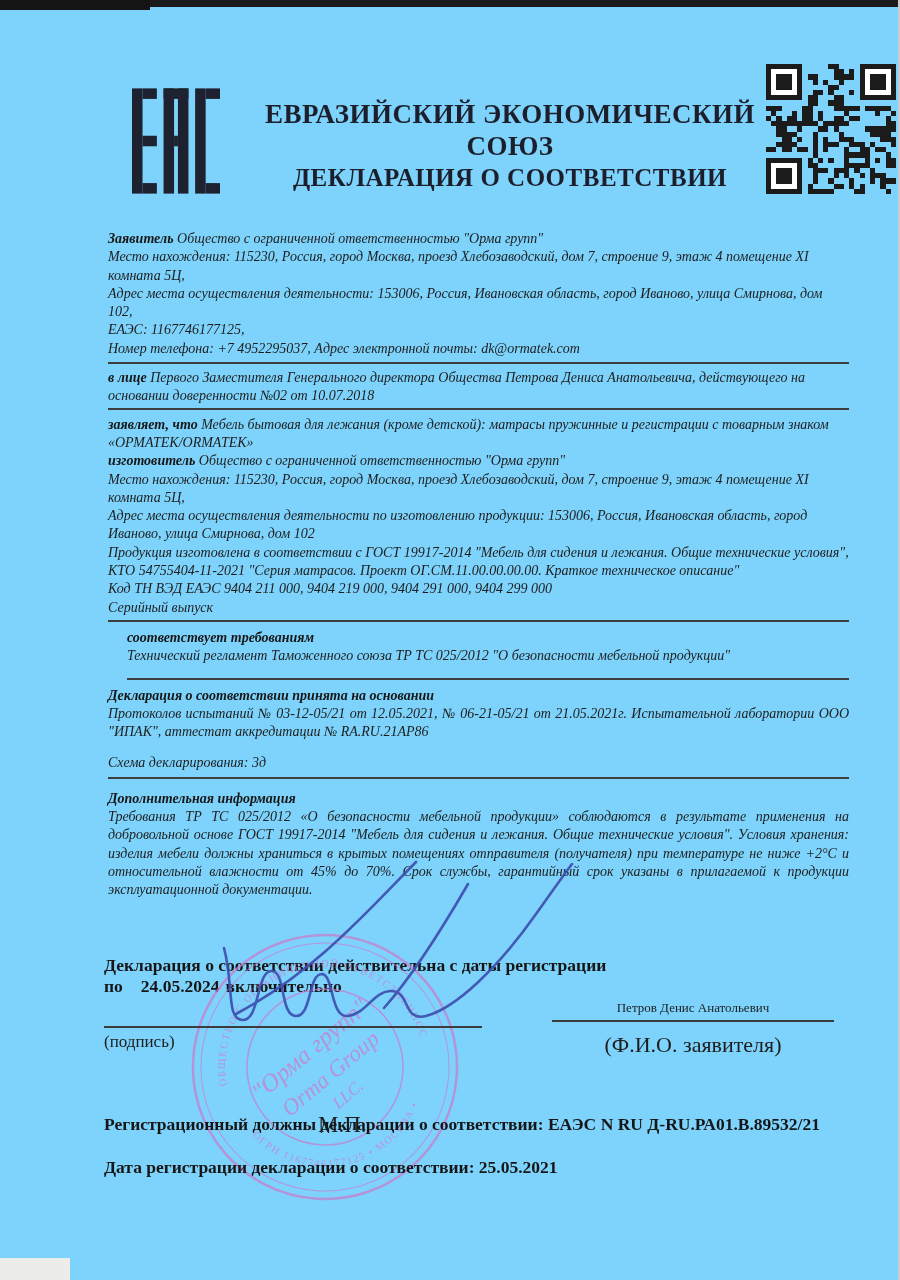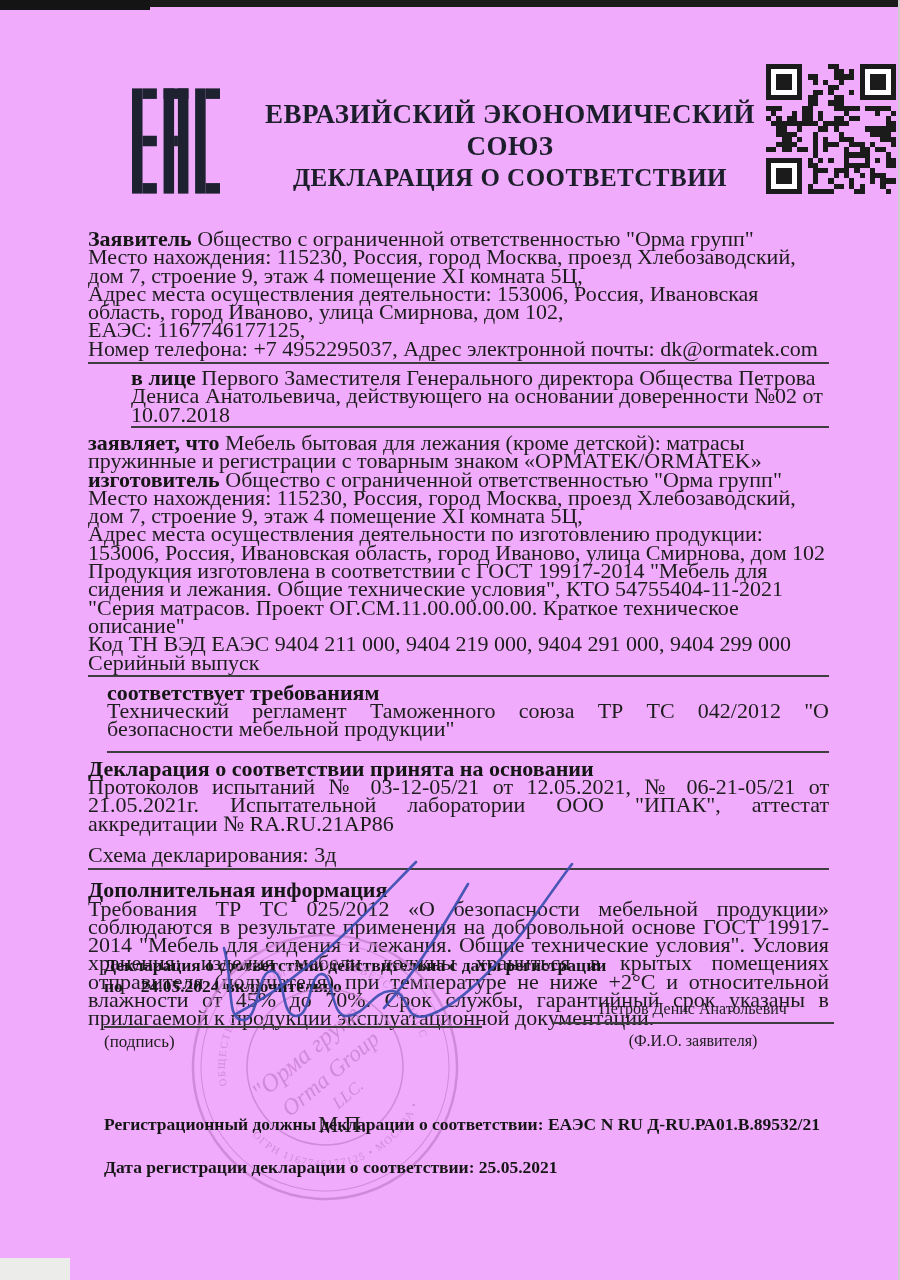--- a/index.html
+++ b/index.html
@@ -1,50 +1,50 @@
 <!DOCTYPE html>
 <html><head>
 <meta charset="utf-8">
 <style>
   html,body{margin:0;padding:0;background:#e9e9e9;}
-  .page{position:relative;width:900px;height:1280px;background:#f0abfc;overflow:hidden;
+  .page{position:relative;width:900px;height:1280px;background:#7dd3fc;overflow:hidden;
         font-family:"Liberation Serif","DejaVu Serif",serif;color:#1d1d1d;}
   
   .edge-top{position:absolute;left:0;top:0;width:900px;height:7px;background:#1b1b1b;}
   .edge-top2{position:absolute;left:0;top:0;width:150px;height:10px;background:#141414;}
   .edge-right{position:absolute;right:0;top:0;width:2px;height:1280px;background:#cccccc;}
   .smudge{position:absolute;left:0;top:1258px;width:70px;height:22px;background:#ececea;}
   
   .eac-logo{position:absolute;left:132px;top:88px;}
   .title{position:absolute;left:225px;top:98px;width:570px;text-align:center;font-weight:bold;color:#1c1f2b;}
   .title .t1{font-size:27px;line-height:32px;letter-spacing:.5px;}
   .title .t2{font-size:25px;line-height:31px;letter-spacing:.5px;}
   .qr{position:absolute;left:766px;top:64px;width:130px;height:130px;}
   .qr svg{width:100%;height:100%;shape-rendering:crispEdges;}
   
-  .content{position:absolute;left:88px;top:230px;width:741px;font-size:22px;line-height:18.3px;}
+  .content{position:absolute;left:108px;top:230px;width:741px;font-size:14px;line-height:18.3px;font-style:italic;}
   .sec{border-bottom:2px solid #3e3e3e;}
   .s1{padding-bottom:4px;}
-  .s2{padding-top:5px;padding-bottom:2px;margin-left:43px;}
+  .s2{padding-top:5px;padding-bottom:2px;}
   .s3{padding-top:6px;padding-bottom:3px;}
   .s4{padding-top:7px;padding-bottom:12px;margin-left:19px;}
   .s5{padding-top:7px;padding-bottom:4px;}
   .s6{padding-top:11px;border-bottom:none;}
   .just{text-align:justify;}
   .scheme{margin-top:13px;}
   b{font-weight:bold;color:#161616;}
   
   .validity{position:absolute;left:104px;top:955px;width:741px;font-weight:bold;font-size:17.5px;color:#161616;}
   .validity .vdate{margin-left:18px;text-align:right;}
   .validity .vsuf{margin-left:6px;}
   .sig-line{position:absolute;left:104px;top:1026px;width:378px;border-top:2px solid #3c3c3c;}
   .sig-caption{position:absolute;left:104px;top:1032px;width:378px;text-align:left;font-size:17px;}
-  .fio{position:absolute;left:552px;top:1000px;width:282px;text-align:center;font-size:16px;
+  .fio{position:absolute;left:552px;top:1000px;width:282px;text-align:center;font-size:13px;
        border-bottom:2px solid #3c3c3c;padding-bottom:4px;}
-  .fio-caption{position:absolute;left:552px;top:1032px;width:282px;text-align:center;font-size:16px;}
+  .fio-caption{position:absolute;left:552px;top:1032px;width:282px;text-align:center;font-size:22px;}
   .mp{position:absolute;left:318px;top:1112px;font-size:23px;}
   .regnum{position:absolute;left:104px;top:1114px;width:780px;font-weight:bold;font-size:17.5px;color:#161616;}
   .regdate{position:absolute;left:104px;top:1157px;width:780px;font-weight:bold;font-size:17.5px;color:#161616;}
   
   .stamp{position:absolute;left:170px;top:912px;opacity:.75;pointer-events:none;}
   .signature{position:absolute;left:168px;top:850px;pointer-events:none;opacity:.92;}
 </style>
 </head>
 <body>
 
@@ -310,21 +310,21 @@
       <div><b>изготовитель</b><span> Общество с ограниченной ответственностью "Орма групп"</span></div>
       <div>Место нахождения: 115230, Россия, город Москва, проезд Хлебозаводский, дом 7, строение 9, этаж 4 помещение XI комната 5Ц,</div>
       <div>Адрес места осуществления деятельности по изготовлению продукции: 153006, Россия, Ивановская область, город Иваново, улица Смирнова, дом 102</div>
       <div>Продукция изготовлена в соответствии с ГОСТ 19917-2014 "Мебель для сидения и лежания. Общие технические условия", КТО 54755404-11-2021 "Серия матрасов. Проект ОГ.СМ.11.00.00.00.00. Краткое техническое описание"</div>
       <div>Код ТН ВЭД ЕАЭС 9404 211 000, 9404 219 000, 9404 291 000, 9404 299 000</div>
       <div>Серийный выпуск</div>
     </div>
 
     <div class="sec s4">
       <div><b>соответствует требованиям</b></div>
-      <div class="just">Технический регламент Таможенного союза ТР ТС 042/2012 "О безопасности мебельной продукции"</div>
+      <div class="just">Технический регламент Таможенного союза ТР ТС 025/2012 "О безопасности мебельной продукции"</div>
     </div>
 
     <div class="sec s5">
       <div><b>Декларация о соответствии принята на основании</b></div>
       <div class="just">Протоколов испытаний № 03-12-05/21 от 12.05.2021, № 06-21-05/21 от 21.05.2021г. Испытательной лаборатории ООО "ИПАК", аттестат аккредитации № RA.RU.21АР86</div>
       <div class="scheme">Схема декларирования: 3д</div>
     </div>
 
     <div class="sec s6">
       <div><b>Дополнительная информация</b></div>

